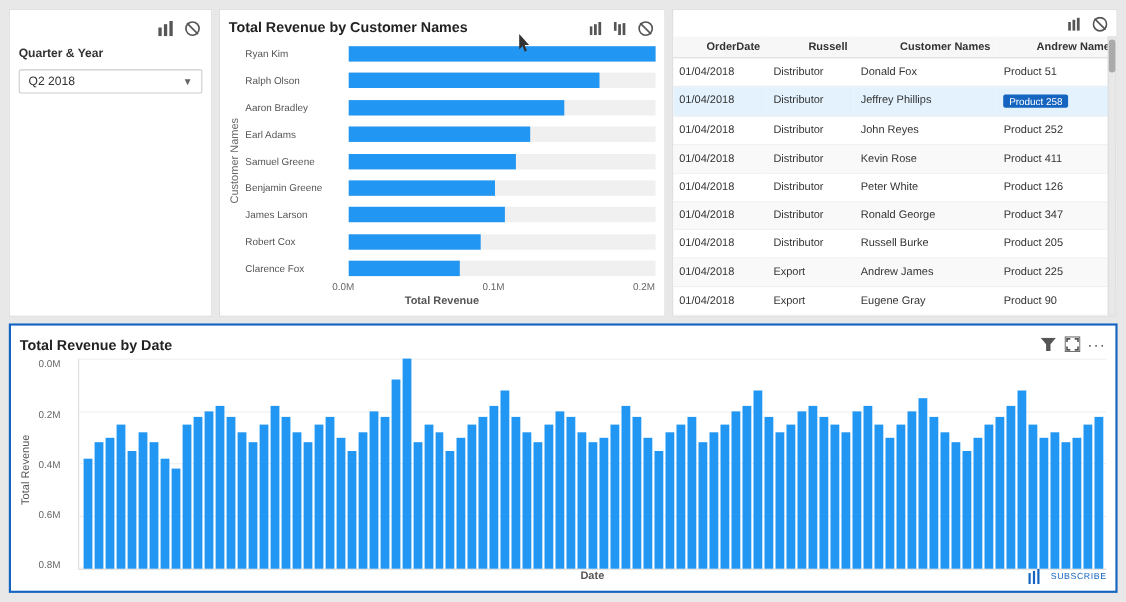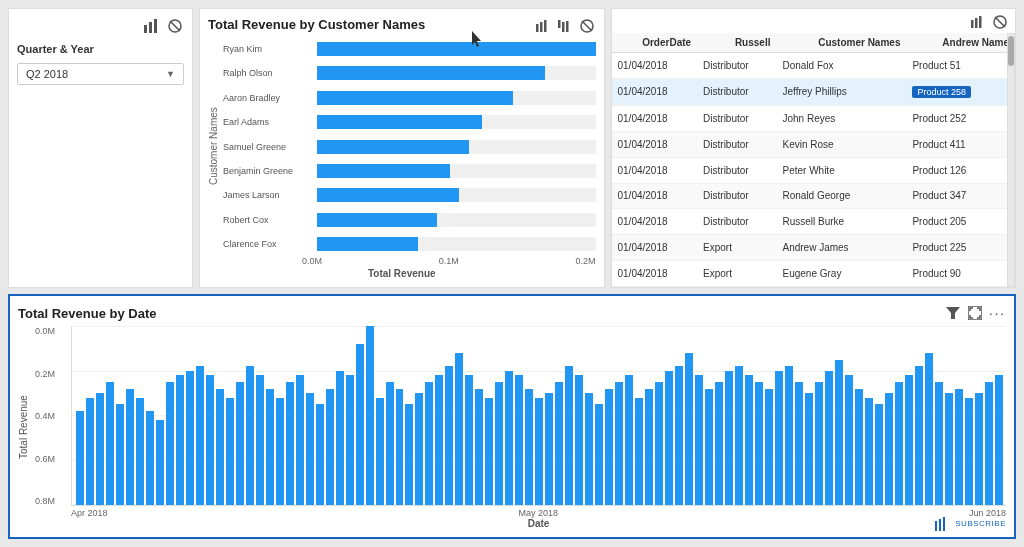--- a/index.html
+++ b/index.html
@@ -663,27 +663,20 @@
                 <div class="ts-bar" style="height: 68.75%;"></div>
                 <div class="ts-bar" style="height: 62.5%;"></div>
                 <div class="ts-bar" style="height: 65%;"></div>
                 <div class="ts-bar" style="height: 60%;"></div>
                 <div class="ts-bar" style="height: 62.5%;"></div>
                 <div class="ts-bar" style="height: 68.75%;"></div>
                 <div class="ts-bar" style="height: 72.5%;"></div>
               </div>
           </div>
         </div>
-        <div style="display:flex; margin-left:36px;">
-          <div class="ts-xaxis" style="width: 100%; display: flex; justify-content: space-between;" id="ts-xaxis">
-              <span>Apr 2018</span>
-              <span>May 2018</span>
-              <span>Jun 2018</span>
-            </div>
-        </div>
         <div class="ts-x-title" style="margin-left:36px;">Date</div>
       </div>
     </div>
     <div class="subscribe-badge">
       <svg width="16" height="14" viewBox="0 0 16 14" style="vertical-align:middle; margin-right:3px;">
           <rect x="1" y="4" width="2" height="10" fill="#1565C0"></rect>
           <rect x="5" y="2" width="2" height="12" fill="#1565C0"></rect>
           <rect x="9" y="0" width="2" height="14" fill="#1565C0"></rect>
         </svg>
       <span>SUBSCRIBE</span>

